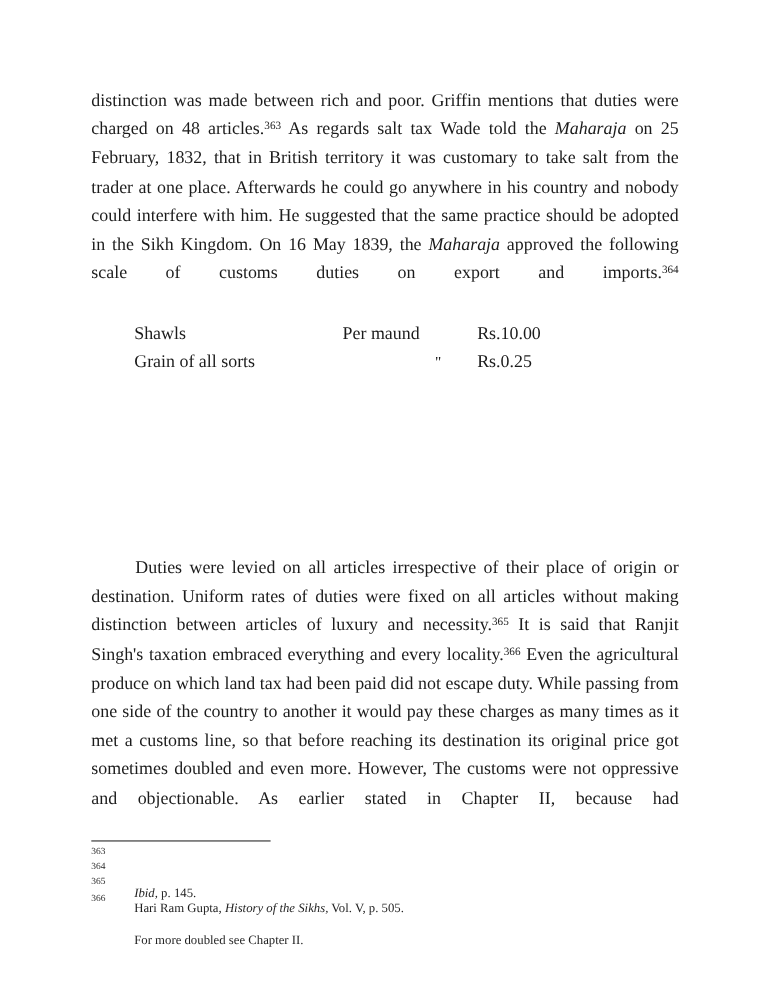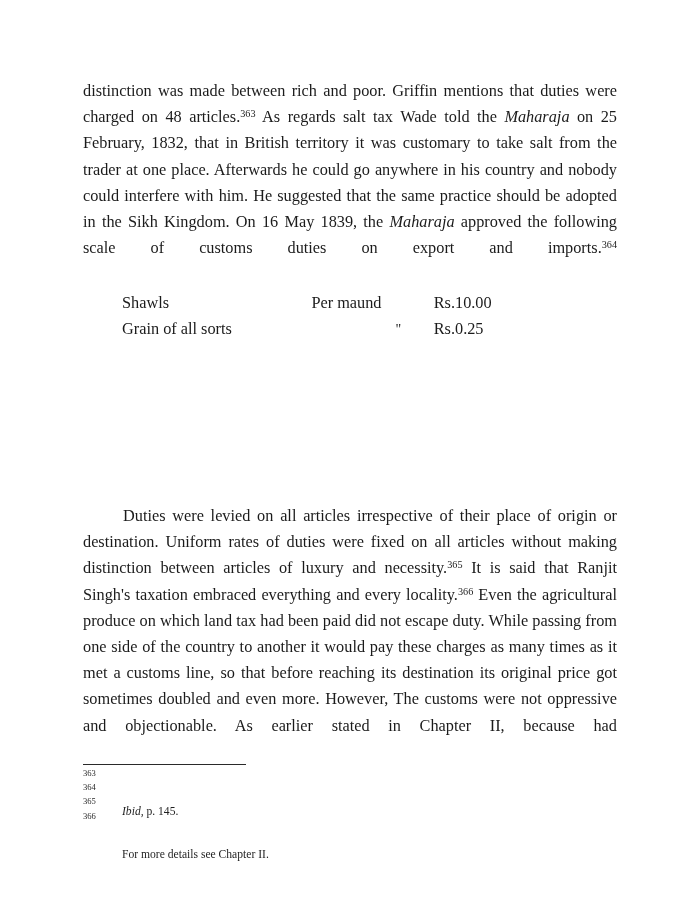--- a/index.html
+++ b/index.html
@@ -161,23 +161,24 @@
 
   <div class="fn-rule"></div>
 
   <div class="footnotes">
       <div class="fn">
         <span class="num">363</span>
         <span class="body"><span class="ital">Ibid,</span> p. 145.</span>
       </div>
       <div class="fn">
         <span class="num">364</span>
+        <span class="body">Hari Ram Gupta, <span class="ital">History of the Sikhs,</span> Vol. V, p. 505.</span>
       </div>
       <div class="fn">
         <span class="num">365</span>
       </div>
       <div class="fn">
         <span class="num">366</span>
-        <span class="body">For more details see Chapter II.</span>
+        <span class="body">For more doubled see Chapter II.</span>
       </div>
     </div>
 
 </div>
 
 </body></html>

